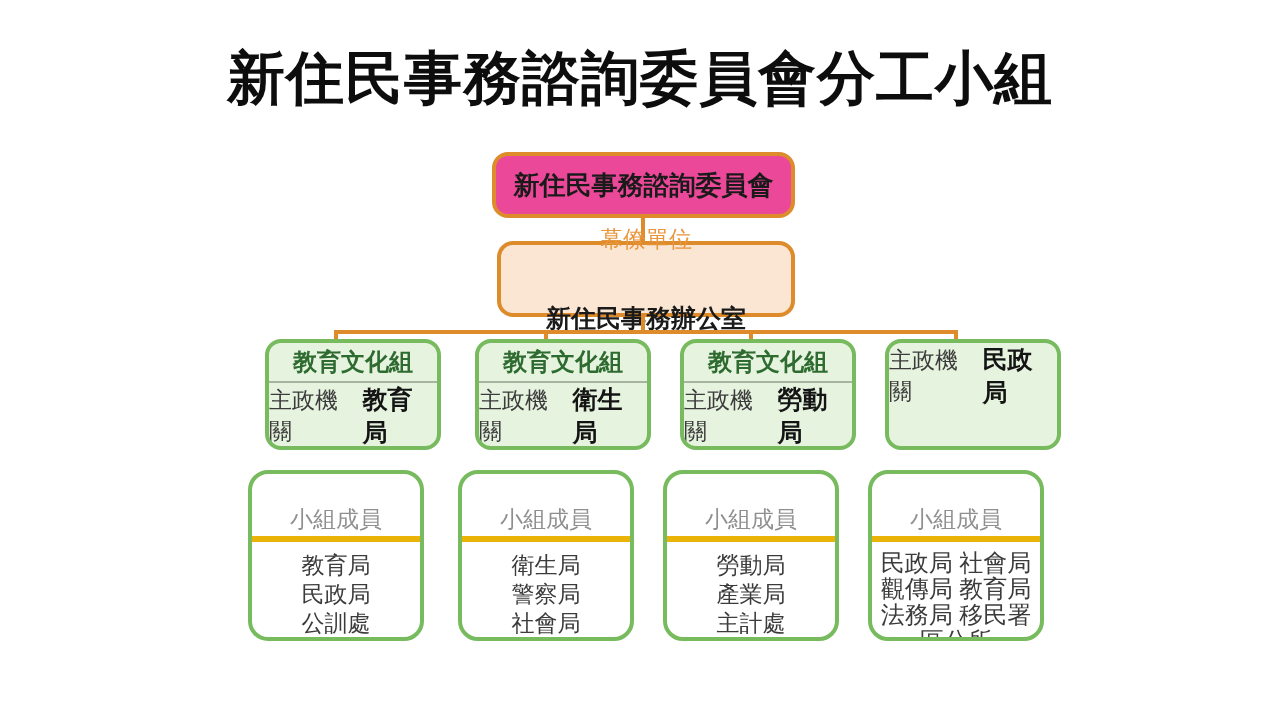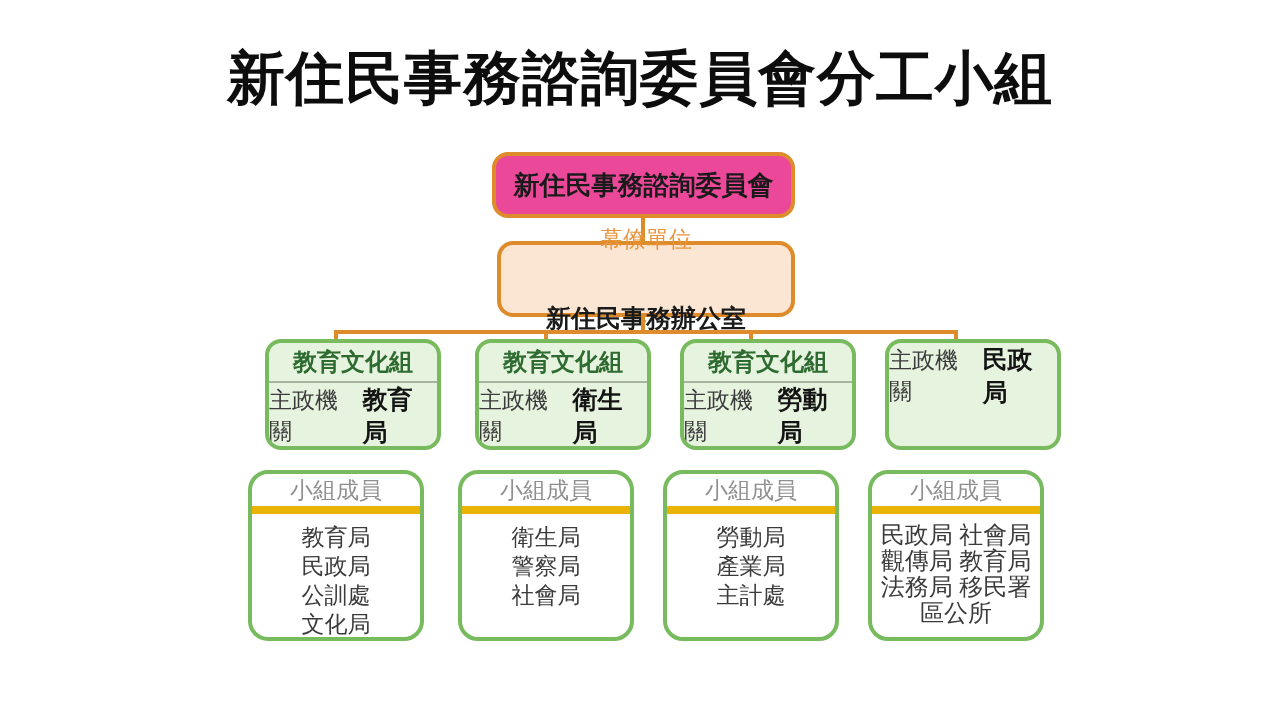--- a/index.html
+++ b/index.html
@@ -66,21 +66,22 @@
   .member-box{
     position:absolute;top:131px;left:0;
     box-sizing:border-box;width:176px;height:171px;
     background:#ffffff;border:4px solid #77bb5e;border-radius:20px;
     overflow:hidden;
   }
   .member-header{
     box-sizing:border-box;height:40px;
     display:flex;align-items:center;justify-content:center;
     font-size:23px;color:#8f8f8f;
-    border-bottom:8px solid #eab308;
+    border-bottom:6px solid #eab308;
+    margin-top:28px;
   }
   .member-list{
     padding-top:9px;
     display:flex;flex-direction:column;align-items:center;
     font-size:23px;color:#3b3b3b;line-height:29px;
   }
   .member-list.small{font-size:24px;line-height:26px;padding-top:8px;}
 </style>
 </head>
 <body>

